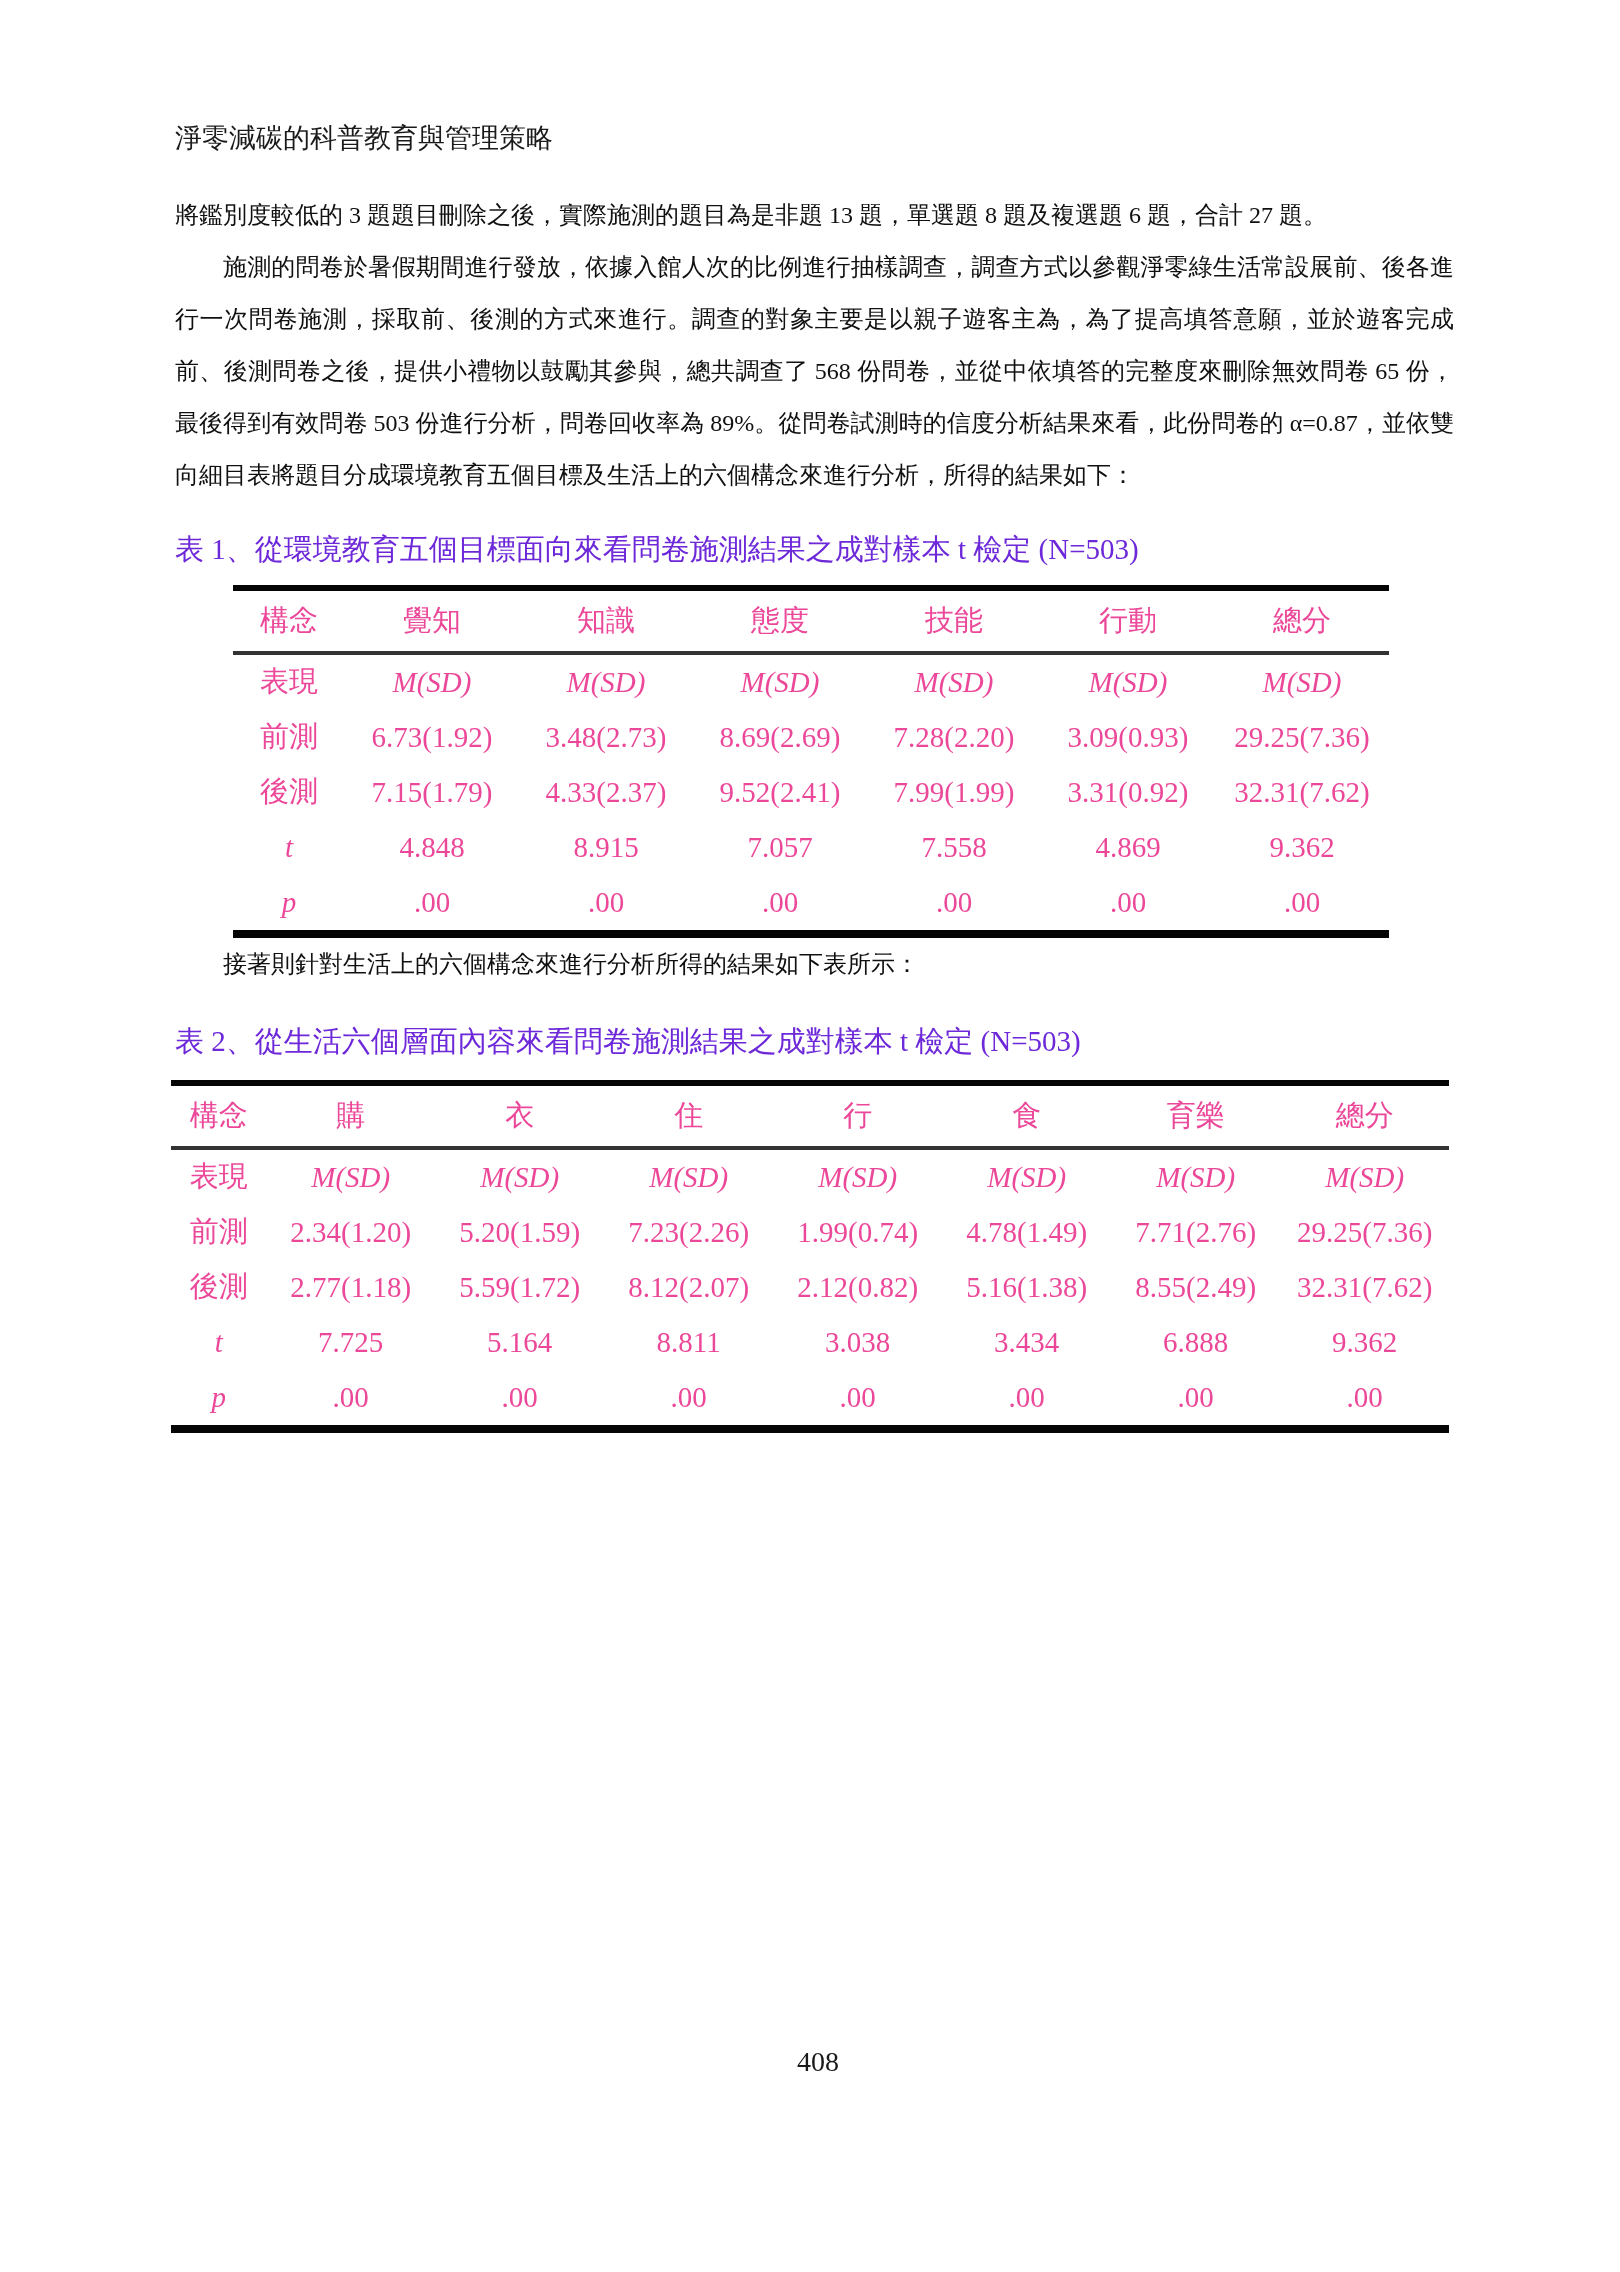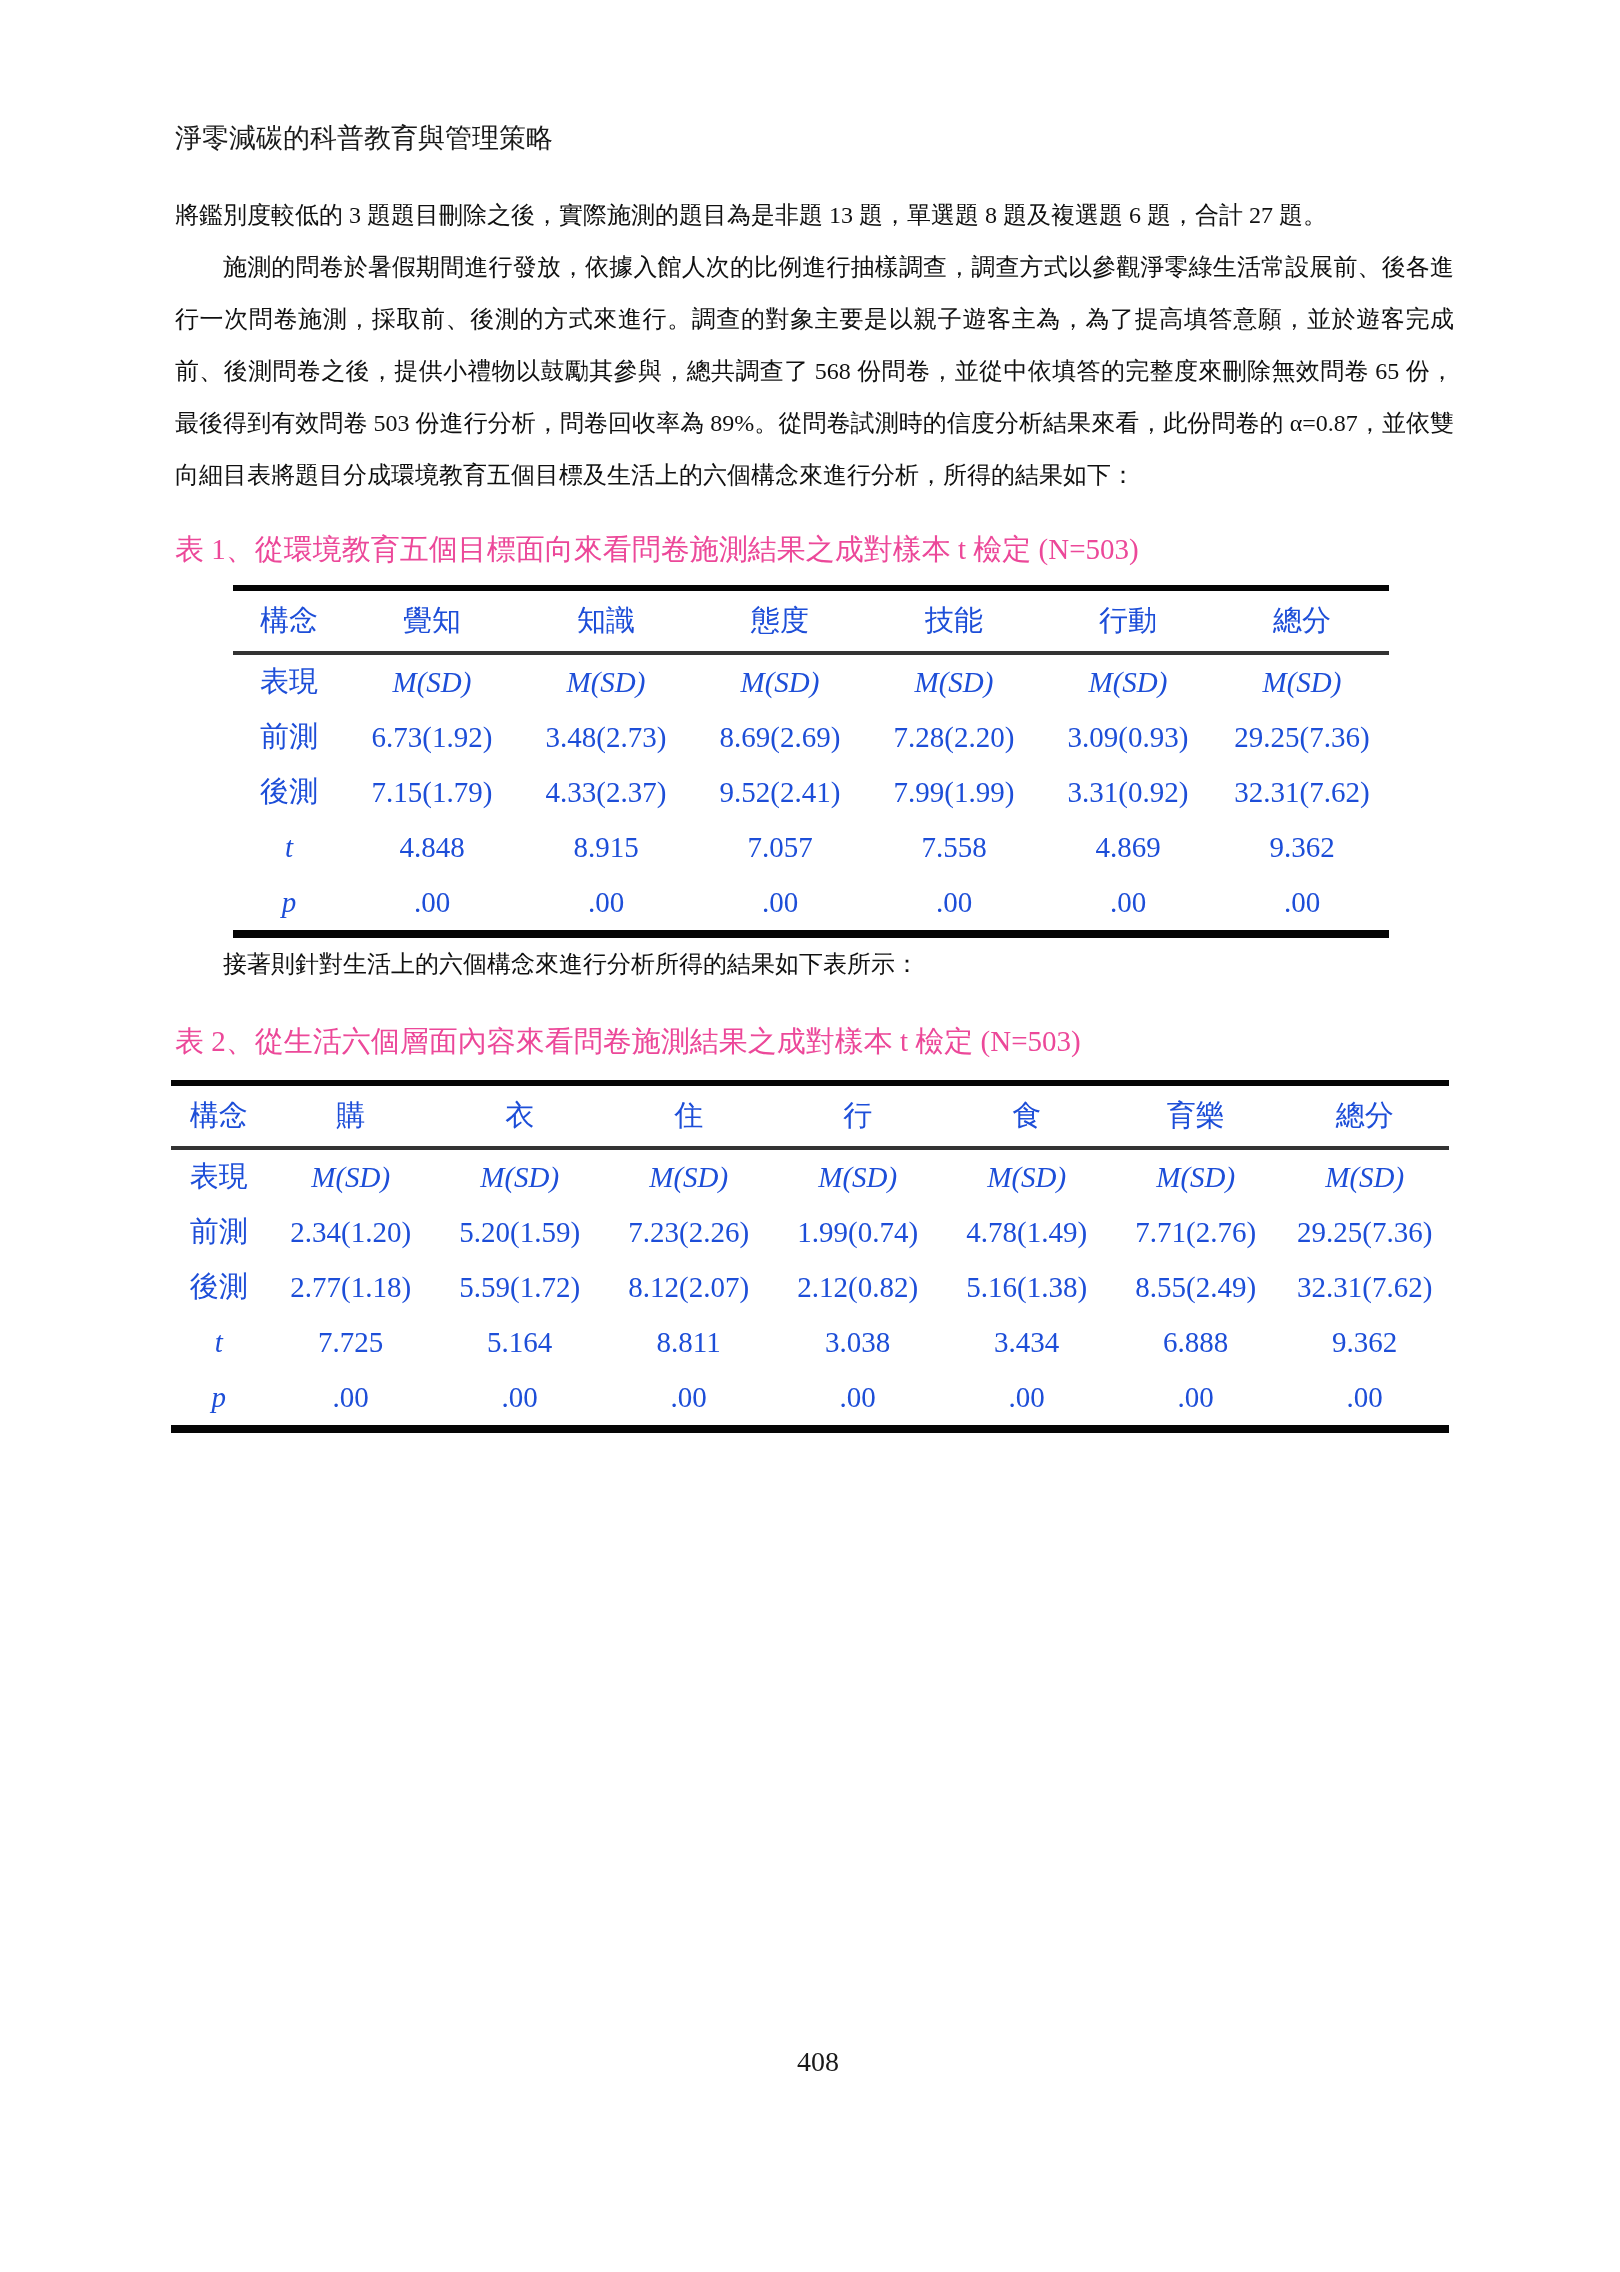--- a/index.html
+++ b/index.html
@@ -26,29 +26,29 @@
     margin: 0;
     color: #101010;
   }
   .para.indent { text-indent: 2em; }
   .p1 { margin-top: 33px; }
   .p3 { margin-top: 46px; }
   .caption {
     font-size: 29px;
     line-height: 38px;
     margin: 0;
-    color: #ec4899;
+    color: #6d28d9;
   }
   .caption1 { margin-top: 29px; margin-bottom: 16.5px; }
   .caption2 { margin-top: 32px; margin-bottom: 20.3px; }
   table.stat {
     border-collapse: collapse;
     table-layout: fixed;
     font-size: 29px;
-    color: #1d4ed8;
+    color: #ec4899;
     border-top: 6.4px solid #050505;
     border-bottom: 8.3px solid #050505;
   }
   table.t1 { margin-left: 58px; width: 1156px; }
   table.t2 { margin-left: -3.8px; width: 1278px; }
   table.stat th, table.stat td {
     font-weight: normal;
     text-align: center;
     vertical-align: middle;
     padding: 0;

